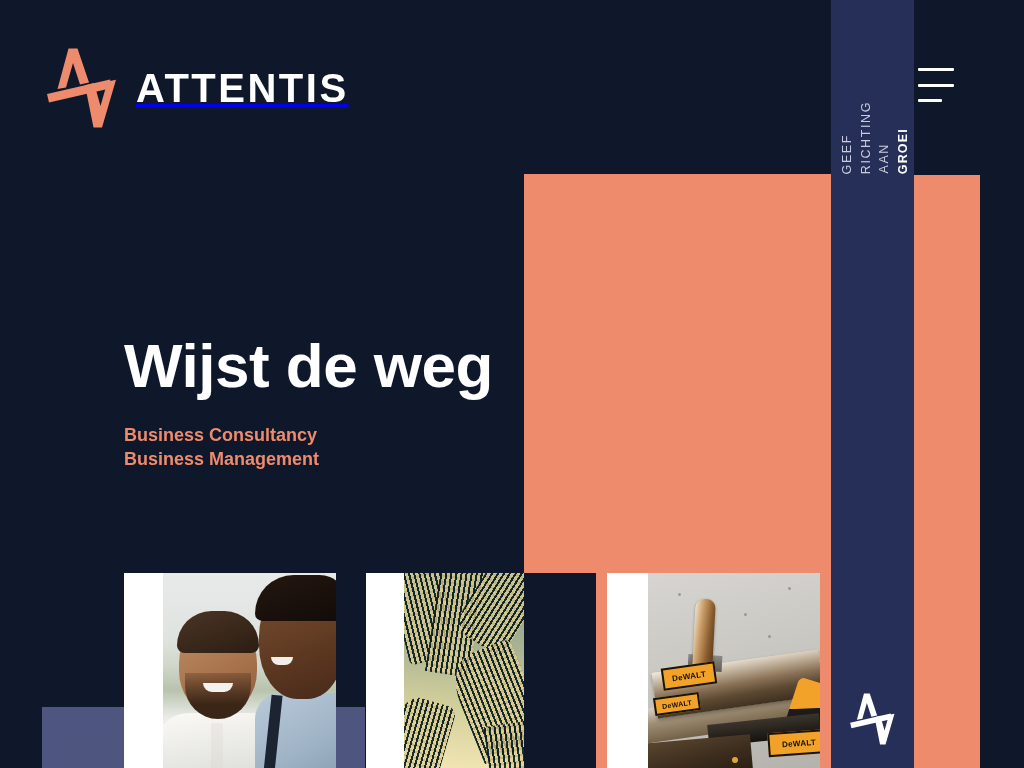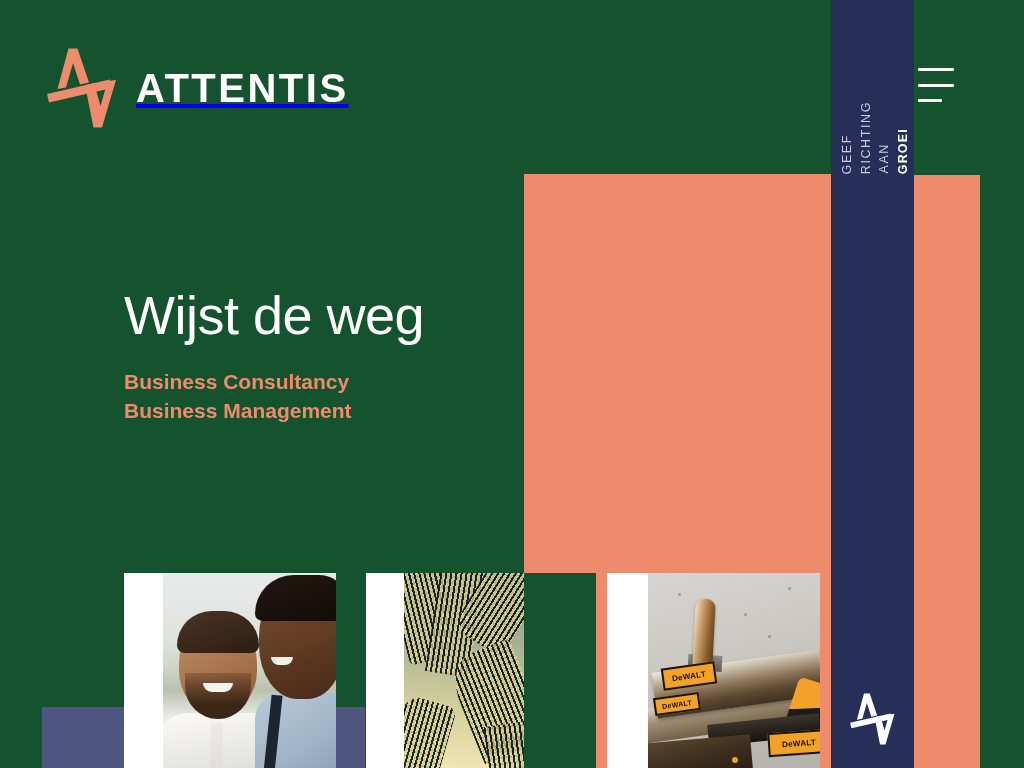--- a/index.html
+++ b/index.html
@@ -3,21 +3,21 @@
 <meta charset="utf-8">
 <title>Attentis</title>
 <style>
   * { margin:0; padding:0; box-sizing:border-box; }
   html,body { width:1024px; height:768px; overflow:hidden; }
   body {
     font-family:"Liberation Sans", sans-serif;
     background:#1e274c;
     position:relative;
   }
-  .stage { position:absolute; inset:0; width:1024px; height:768px; overflow:hidden; background:#14532d; }
+  .stage { position:absolute; inset:0; width:1024px; height:768px; overflow:hidden; background:#0f172a; }
 
   
   .bg-navy-panel {            
     position:absolute; left:831px; top:0; width:83px; height:768px;
     background:#262f57;
   }
   .bg-coral-big {             
     position:absolute; left:524px; top:174px; width:307px; height:399px;
     background:#ee8b6c;
   }
@@ -66,27 +66,27 @@
     display:flex; flex-direction:column; justify-content:space-between;
   }
   .menu-btn i { display:block; height:3px; background:#ffffff; border-radius:1px; }
   .menu-btn i:nth-child(1) { width:36px; }
   .menu-btn i:nth-child(2) { width:36px; }
   .menu-btn i:nth-child(3) { width:24px; }
 
   
   .hero { position:absolute; left:124px; top:288px; width:420px; }
   .hero h1 {
-    color:#ffffff; font-size:54px; font-weight:normal;
-    line-height:1.0; letter-spacing:-0.5px;
+    color:#ffffff; font-size:62px; font-weight:bold;
+    line-height:1.0; letter-spacing:-0.5px;margin-top:47px;
   }
   .hero h1 .l2 { display:block; }
   .hero .services {
     margin-top:26px; color:#ee8b6c;
-    font-size:21px; font-weight:bold; line-height:1.36;
+    font-size:18px; font-weight:bold; line-height:1.36;
   }
   .hero .services span { display:block; }
 
   
   .card { position:absolute; background:#ffffff; overflow:hidden; }
   .card .photo { position:absolute; top:0; right:0; bottom:0; overflow:hidden; }
 
   #card-people  { left:124px; top:573px; width:212px; height:195px; }
   #card-people  .photo { width:173px; }
   #card-towers  { left:366px; top:573px; width:158px; height:195px; }

